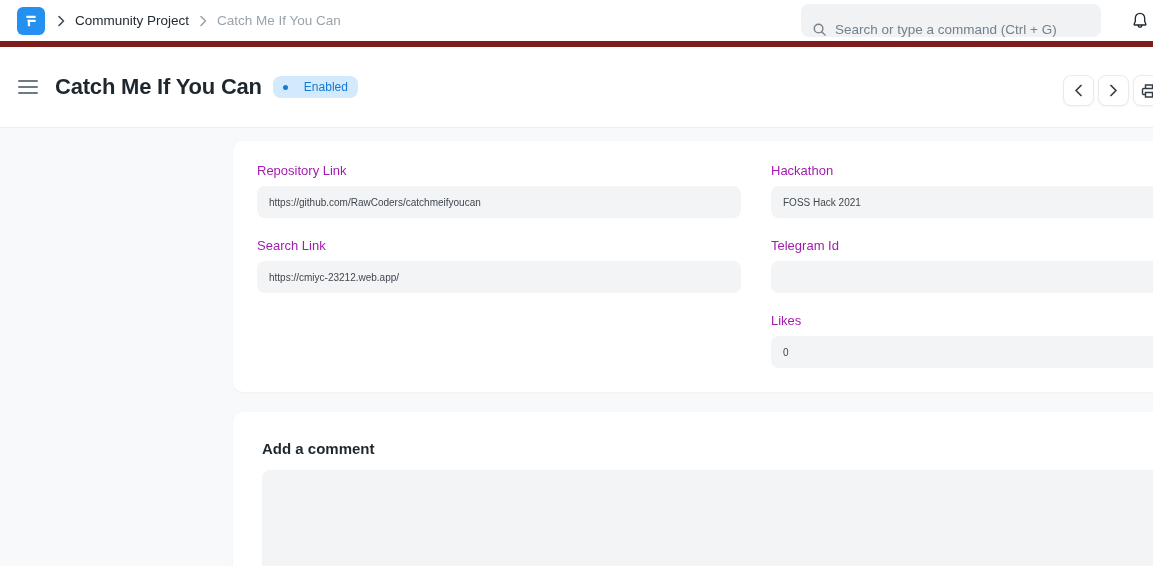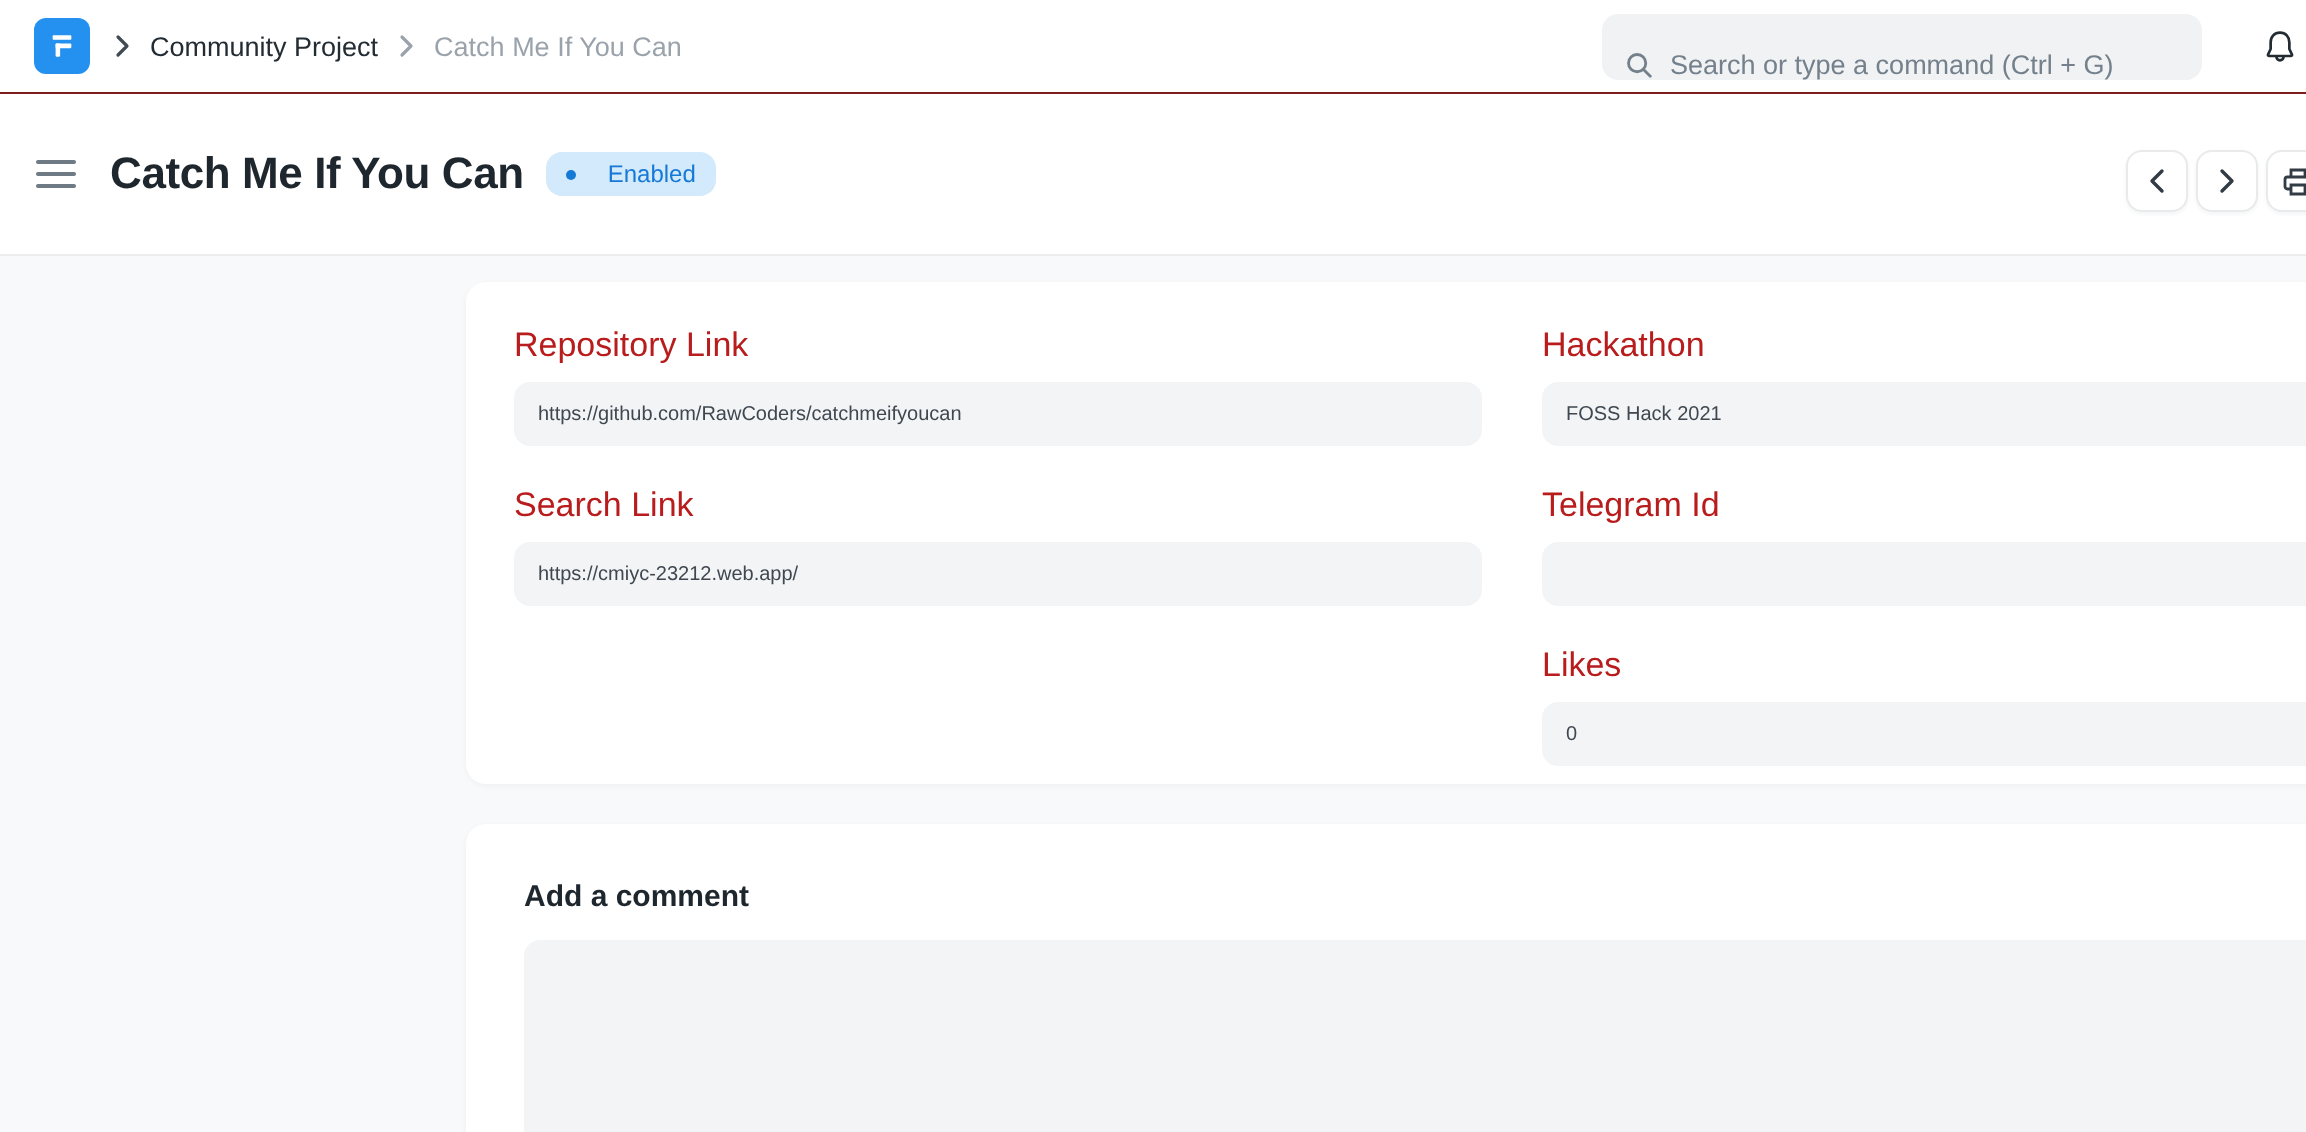--- a/index.html
+++ b/index.html
@@ -2,21 +2,21 @@
 <html><head>
 <meta charset="utf-8">
 <style>
   * { margin:0; padding:0; box-sizing:border-box; }
   html,body { background:#fff; }
   body { font-family:"Liberation Sans", sans-serif; }
   .stage { position:relative; width:1153px; height:566px; overflow:hidden; background:#fff; }
 
   
   .navbar { display:flex; align-items:center; height:47px; padding-left:17px;
-            background:#fff; border-bottom:1px solid #7f1d1d; }
+            background:#fff; border-bottom:6px solid #7f1d1d; }
   .logo { width:28px; height:28px; border-radius:6px; background:#2490ef;
           display:flex; align-items:center; justify-content:center; flex:0 0 auto; cursor:pointer; }
   .breadcrumb { display:flex; align-items:center; margin-left:12px; gap:10px; font-size:13.5px; white-space:nowrap; }
   .crumb-sep { display:flex; align-items:center; }
   .crumb-link { color:#232b33; text-decoration:none; cursor:pointer; }
   .crumb-current { color:#9aa3ab; cursor:pointer; }
   .navbar-search { margin-left:auto; width:300px; height:33px; background:#f0f2f4; border-radius:8px;
                    display:flex; align-items:flex-end; padding:0 11px; gap:8px; }
   .navbar-search input { flex:1; border:none; outline:none; background:transparent;
                          font-family:"Liberation Sans",sans-serif; font-size:13.5px; color:#3f4850; }
@@ -38,21 +38,21 @@
               box-shadow:0 1px 2px rgba(25,39,52,.05); display:flex; align-items:center; justify-content:center;
               cursor:pointer; flex:0 0 auto; }
 
   
   .content { position:relative; height:438px; background:#f8f9fa; overflow:hidden; }
   .doc-area { margin-left:233px; width:1046px; }
   .card { background:#fff; border-radius:10px; box-shadow:0 1px 3px rgba(20,30,40,.04); }
   .form-card { margin-top:13px; height:251px; padding:22px 24px; display:flex; gap:30px; }
   .form-col { width:484px; flex:0 0 auto; }
   .field { margin-bottom:20px; }
-  .field-label { display:block; font-size:17px; color:#b91c1c; margin-bottom:8px; }
+  .field-label { display:block; font-size:13px; color:#a21caf; margin-bottom:8px; }
   .field-input { width:100%; height:32px; background:#f3f4f6; border:none; outline:none; border-radius:8px;
                  padding:0 12px; font-family:"Liberation Sans",sans-serif; font-size:10px; color:#3f4850; }
   .comment-card { margin-top:20px; height:300px; padding:28px 29px; }
   .comment-heading { font-size:15px; font-weight:700; color:#1f272e; }
   .comment-box { margin-top:13px; width:964px; height:220px; background:#f3f4f6; border:none; outline:none;
                  border-radius:8px; resize:none; padding:12px 14px; font-family:"Liberation Sans",sans-serif;
                  font-size:13px; color:#3f4850; display:block; }
 </style>
 </head>
 <body>

